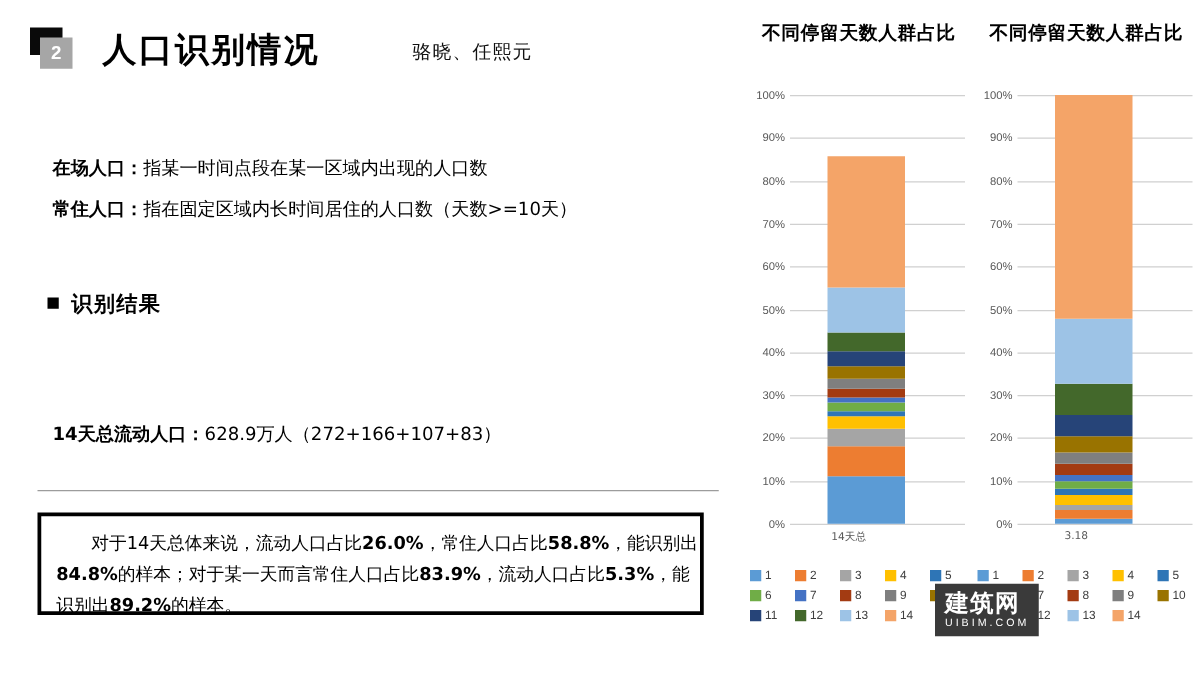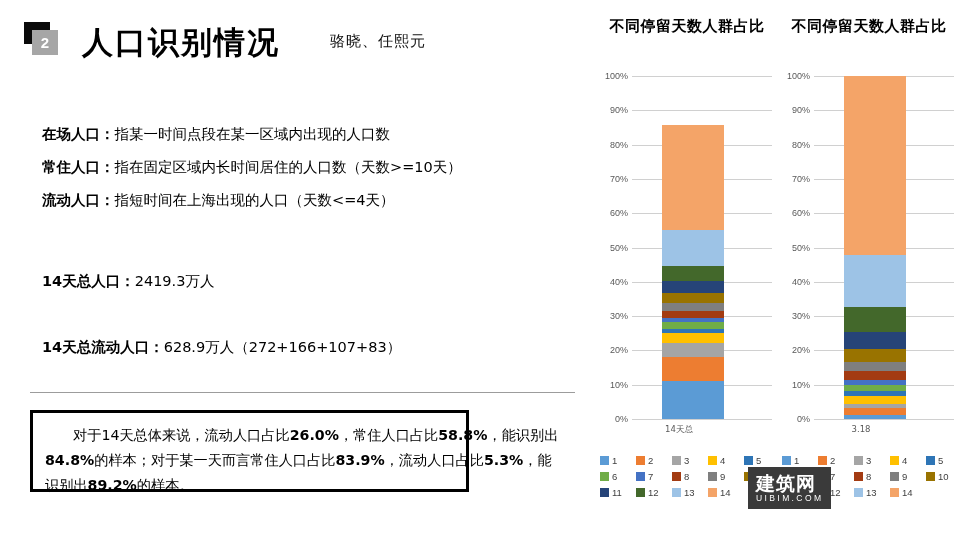--- a/index.html
+++ b/index.html
@@ -9,39 +9,39 @@
     color:#000;position:relative;
   }
   .slide{position:relative;width:960px;height:540px;}
 
   
   .hdr{position:absolute;left:0;top:0;width:600px;height:70px;}
   .num-dark{position:absolute;left:24px;top:22px;width:26px;height:22px;background:#0a0a0a;}
   .num-grey{position:absolute;left:32px;top:30px;width:26px;height:25px;background:#a6a6a6;
             color:#fff;font-size:15px;font-weight:bold;text-align:center;line-height:25px;
             font-family:"Liberation Sans",sans-serif;}
-  .title{position:absolute;left:82px;top:22px;font-size:31px;font-weight:bold;
+  .title{position:absolute;left:82px;top:22px;font-size:27px;font-weight:bold;
          letter-spacing:2px;font-family:Liberation Mono, monospace;}
   .authors{position:absolute;left:330px;top:32px;font-size:15px;color:#111;
            letter-spacing:1px;font-family:"DejaVu Sans","Liberation Sans",sans-serif;}
 
   
   .sect{position:absolute;font-size:17px;font-weight:bold;letter-spacing:1px;
         font-family:"DejaVu Sans","Liberation Sans",sans-serif;}
   .sq{display:inline-block;width:9px;height:9px;background:#000;margin-right:10px;
       vertical-align:2px;}
   .line{position:absolute;font-size:14.5px;white-space:nowrap;
         font-family:"DejaVu Sans","Liberation Sans",sans-serif;}
   .line b{font-weight:bold;}
 
   .rule{position:absolute;left:30px;top:392px;width:545px;height:0;
         border-top:1px solid #9c9c9c;}
 
   
-  .callout{position:absolute;left:30px;top:410px;width:439px;height:82px;
+  .callout{position:absolute;left:30px;top:410px;width:533px;height:82px;
            border:3px solid #000;box-sizing:border-box;background:#fff;}
   .ctext{position:absolute;left:12px;top:10px;width:517px;font-size:14.2px;line-height:25px;
          text-indent:28px;font-family:"DejaVu Sans","Liberation Sans",sans-serif;}
   .ctext b{font-weight:bold;}
 
   
   .chart{position:absolute;top:8px;height:445px;}
   .chart.c1{left:596px;width:182px;}
   .chart.c2{left:778px;width:182px;}
   .ctitle{text-align:center;font-size:15px;font-weight:bold;line-height:21px;
@@ -91,28 +91,25 @@
     <div class="authors">骆晓、任熙元</div>
   </div>
 
 
   <div class="line" style="left:42px;top:125px;">
     <b>在场人口：</b><span>指某一时间点段在某一区域内出现的人口数</span>
   </div>
   <div class="line" style="left:42px;top:158px;">
     <b>常住人口：</b><span>指在固定区域内长时间居住的人口数（天数&gt;=10天）</span>
   </div>
-  <div class="line" style="left:42px;top:191px;">
-    <b>流动人口：</b><span>指短时间在上海出现的人口（天数&lt;=4天）</span>
-  </div>
-
-
-  <div class="line" style="left:42px;top:272px;">
-    <b>14天总人口：</b><span>2419.3万人</span>
-  </div>
+
+  <div class="sect" style="left:38px;top:232px;">
+    <span class="sq"></span><span>识别结果</span>
+  </div>
+
   <div class="line" style="left:42px;top:338px;">
     <b>14天总流动人口：</b><span>628.9万人（272+166+107+83）</span>
   </div>
 
   <div class="rule"></div>
 
   <div class="callout">
     <div class="ctext"><span>对于14天总体来说，流动人口占比</span><b>26.0%</b><span>，常住人口占比</span><b>58.8%</b><span>，能识别出</span><b>84.8%</b><span>的样本；对于某一天而言常住人口占比</span><b>83.9%</b><span>，流动人口占比</span><b>5.3%</b><span>，能识别出</span><b>89.2%</b><span>的样本。</span></div>
   </div>
 

